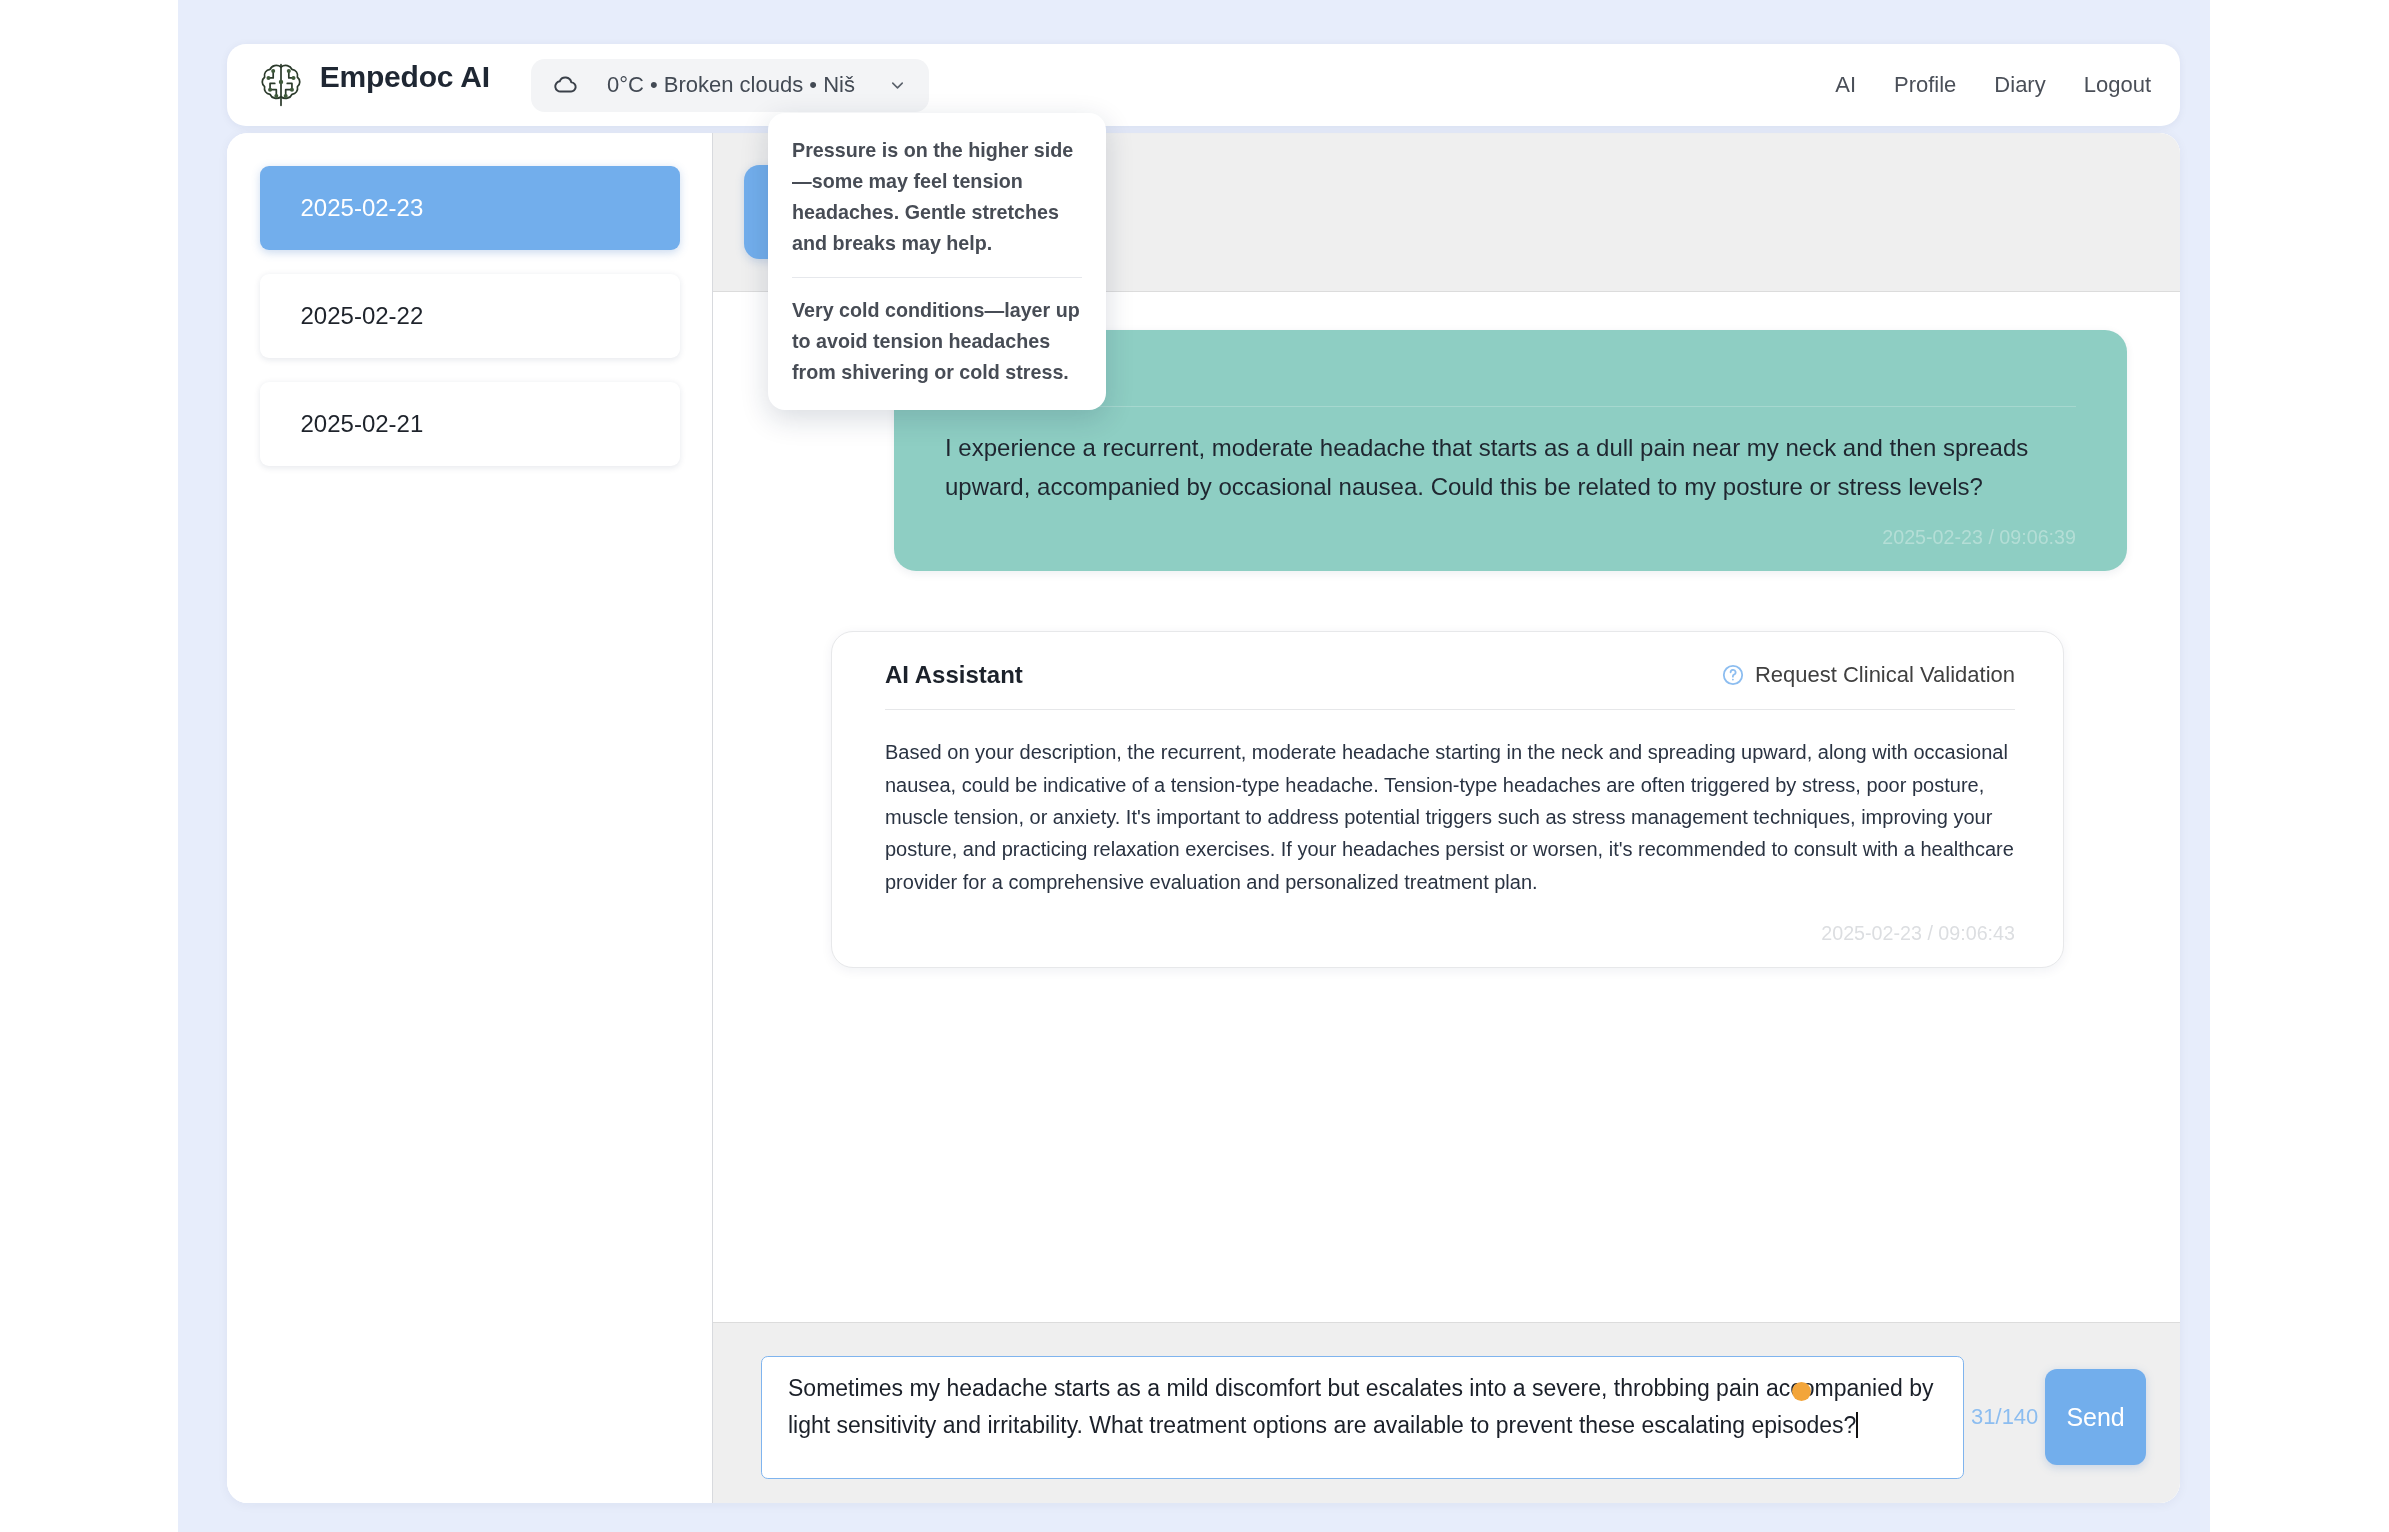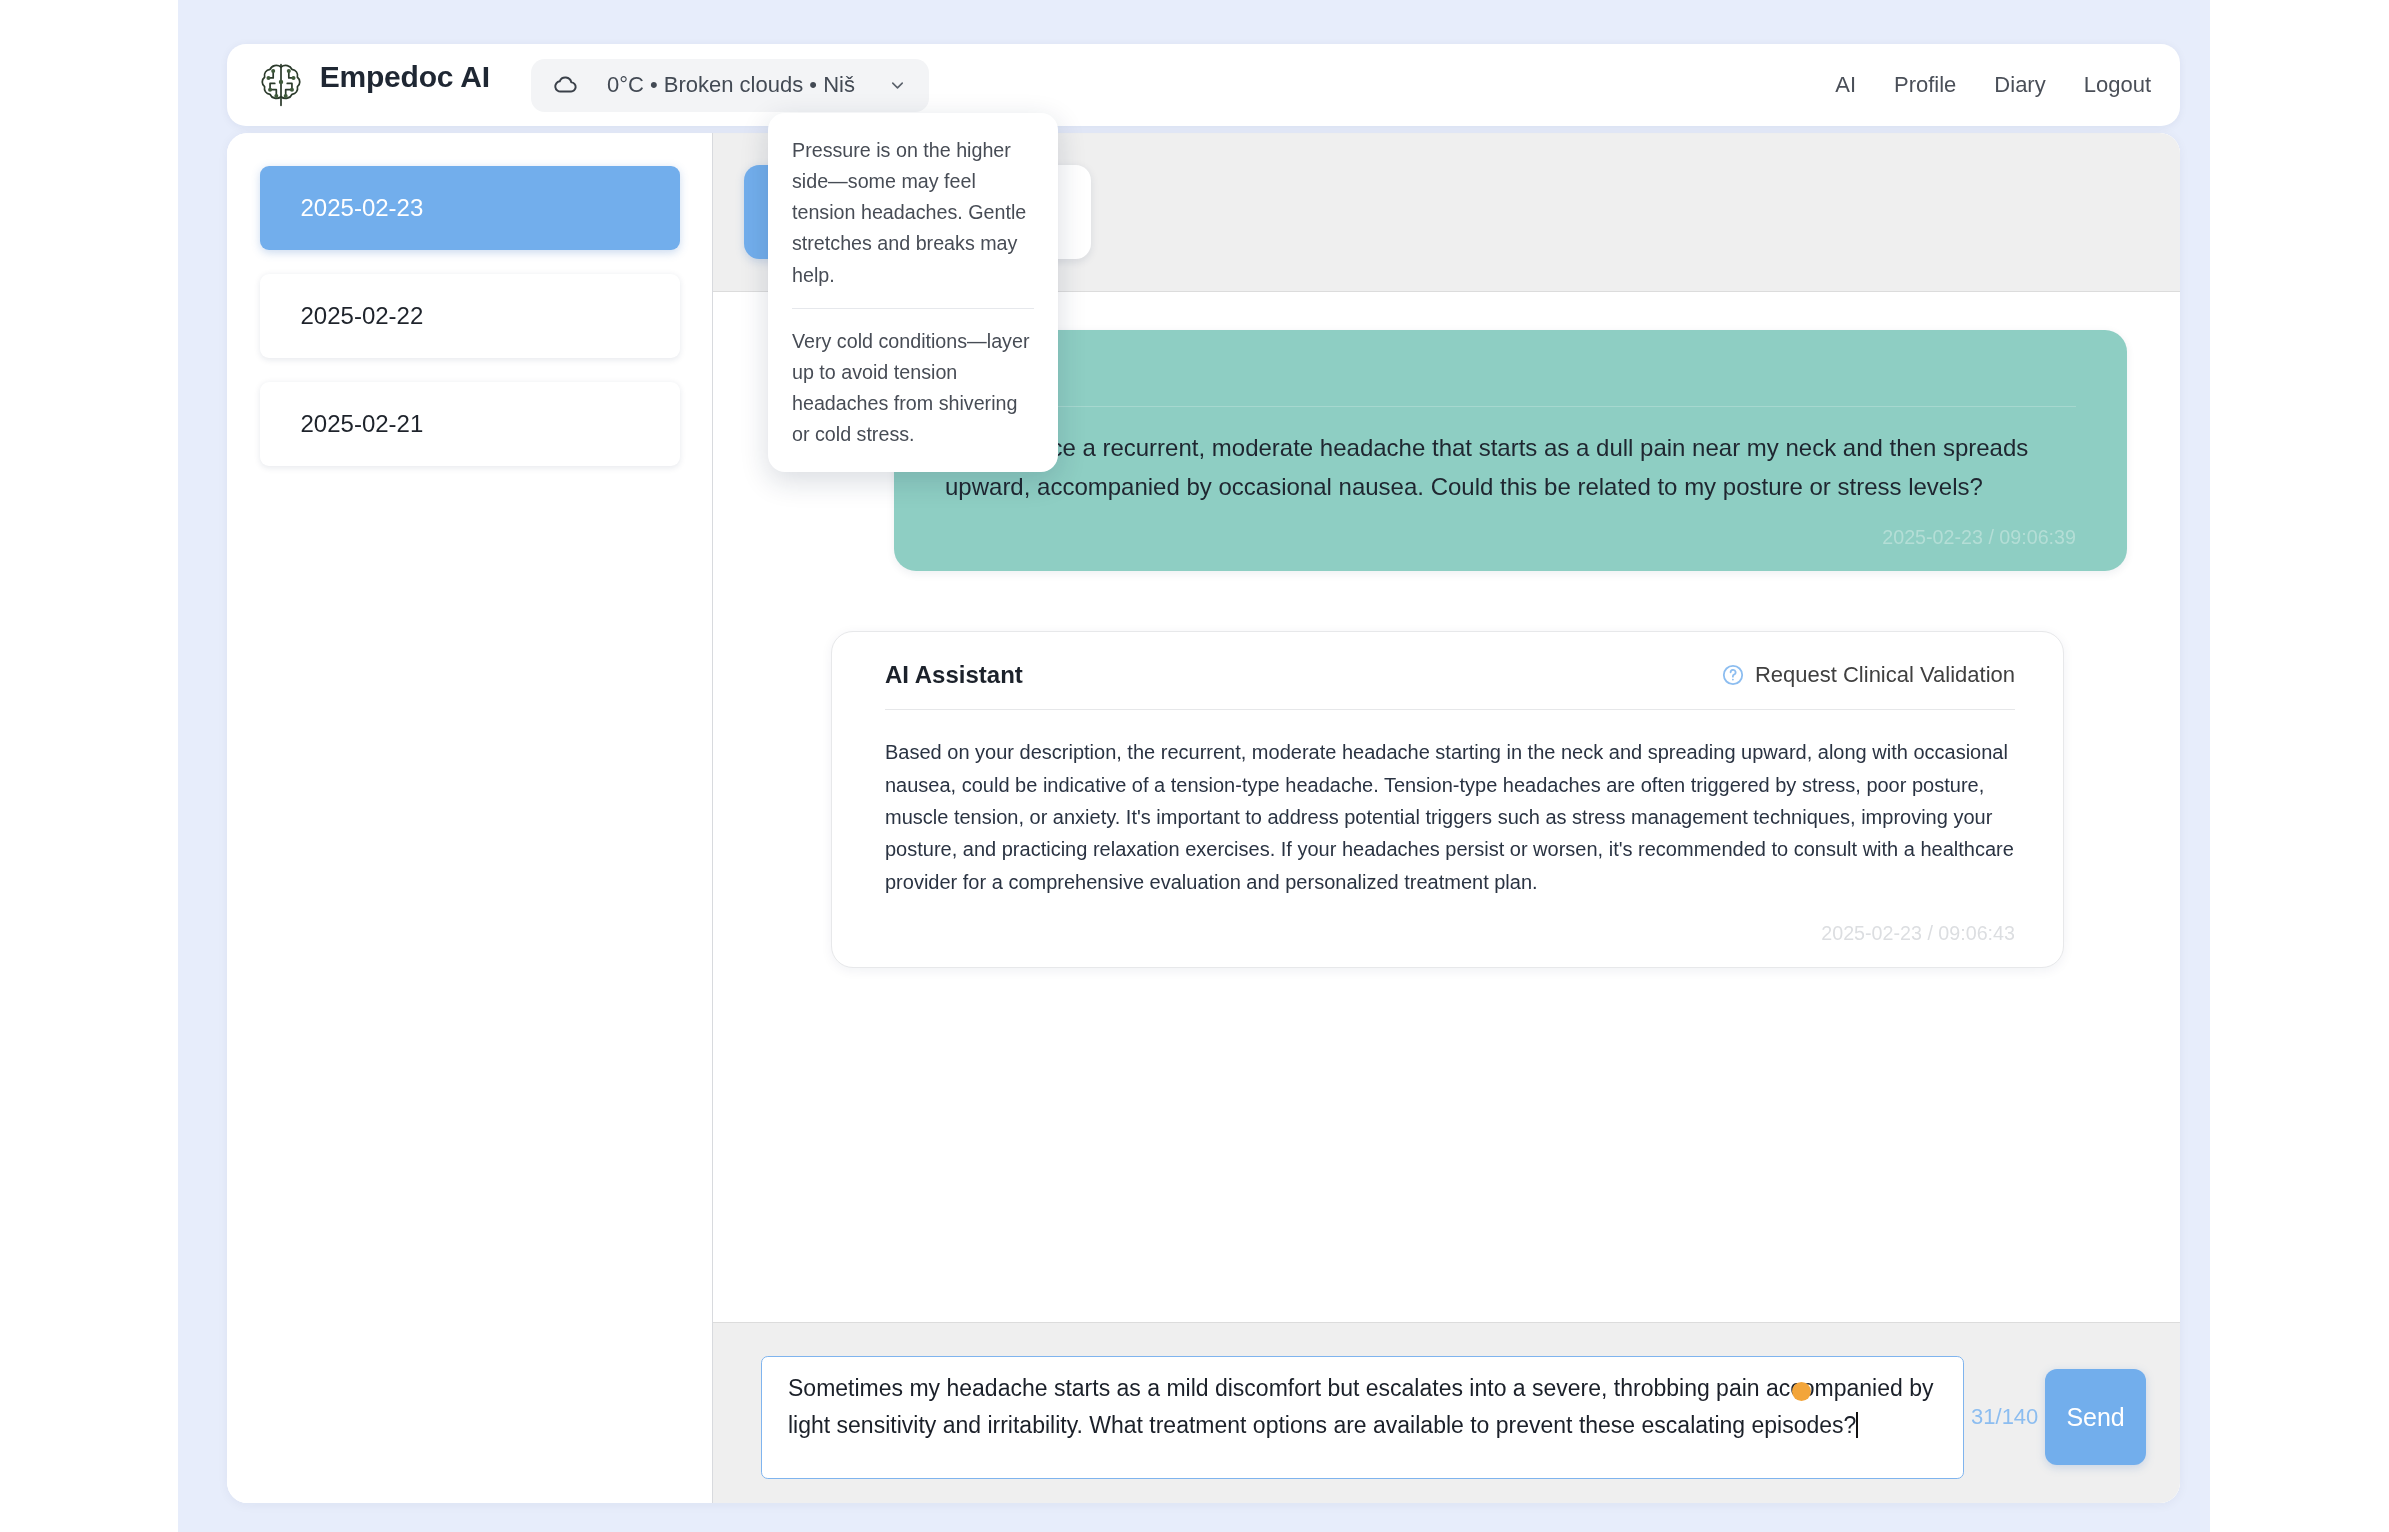--- a/index.html
+++ b/index.html
@@ -98,26 +98,27 @@
     color: #4a4f58;
     text-decoration: none;
     white-space: nowrap;
   }
 
   
   #weather-popover {
     position: absolute;
     left: 768px;
     top: 113px;
-    width: 290px;
+    width: 338px;
     background: #ffffff;
     border-radius: 17px;
     box-shadow: 0 8.6px 29px rgba(20,35,70,0.16);
     padding: 22px 24px 22px 24px;
     z-index: 60;
+    font-weight: bold;
   }
   .advice {
     font-size: 19.7px;
     line-height: 1.58;
     color: #474c55;
   }
   .advice + .advice {
     margin-top: 17px;
     padding-top: 17px;
     border-top: 0.9px solid #e6e8ec;

